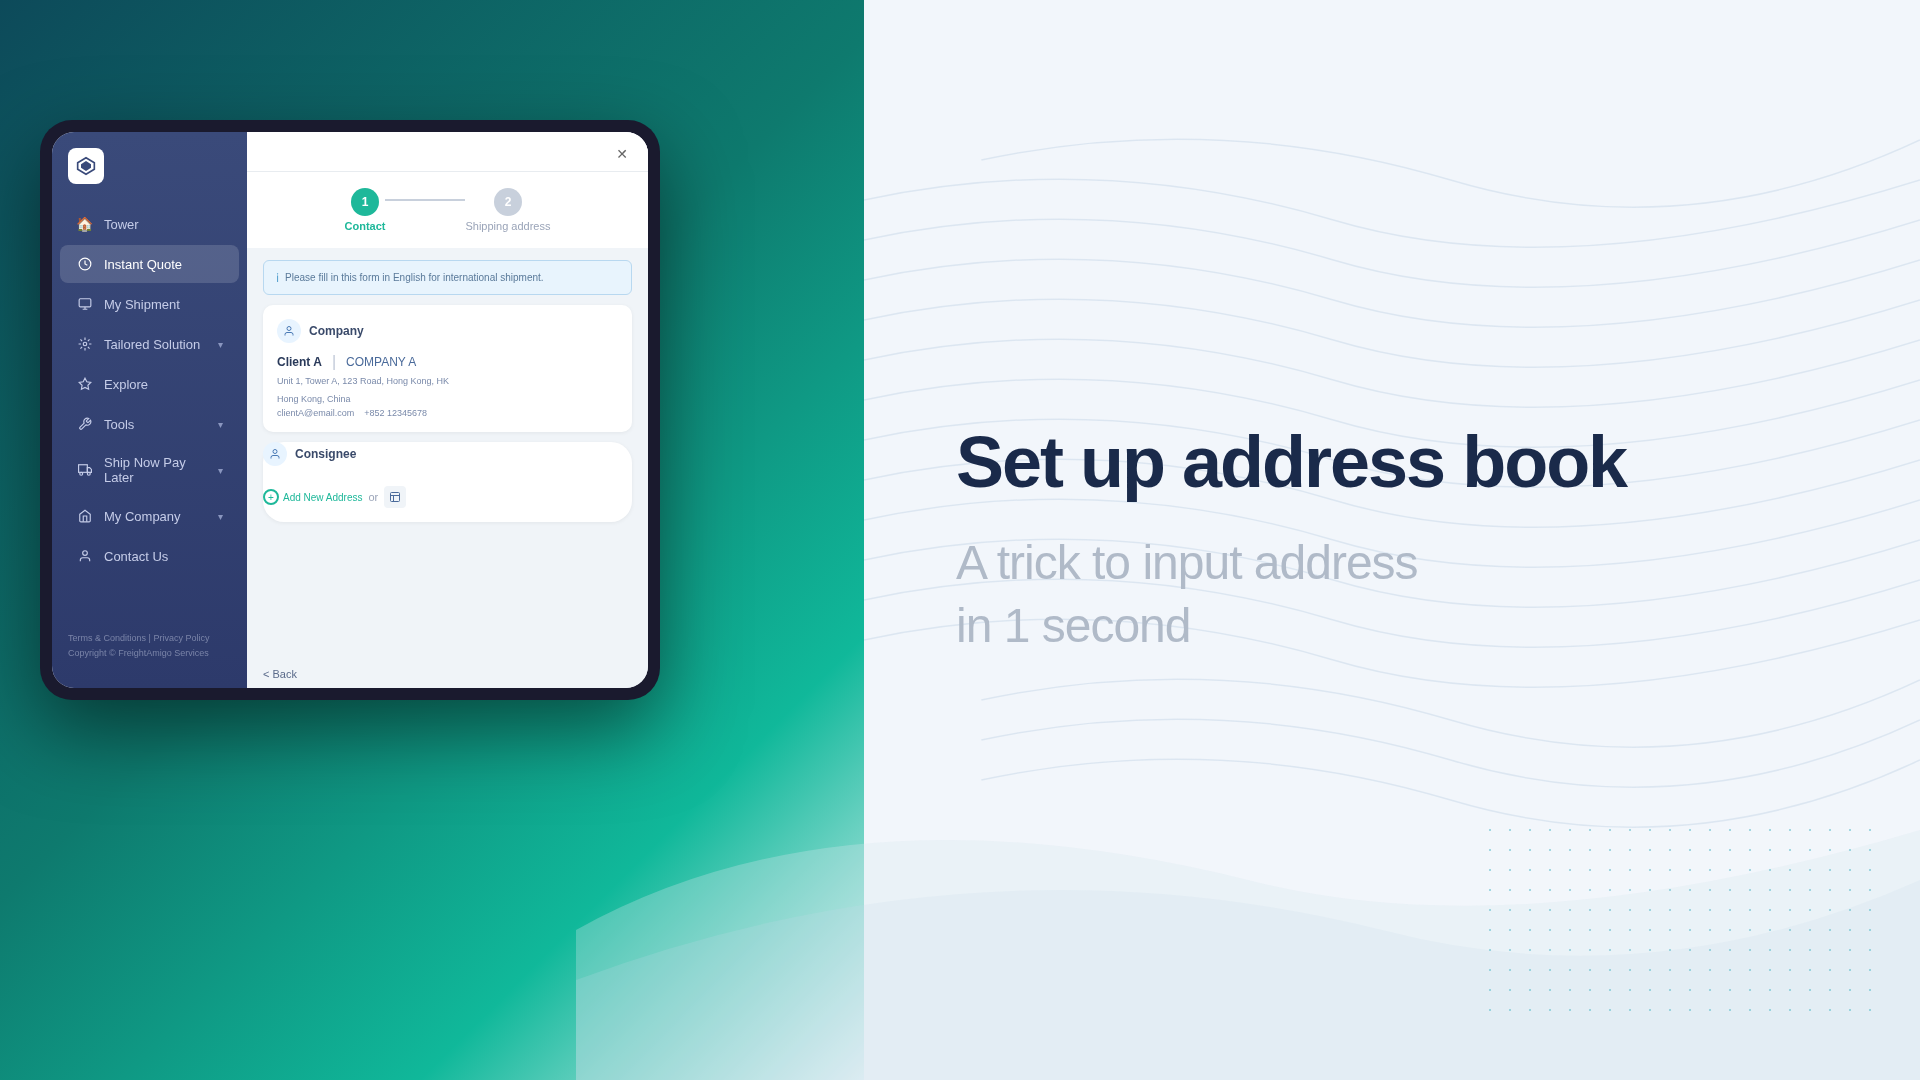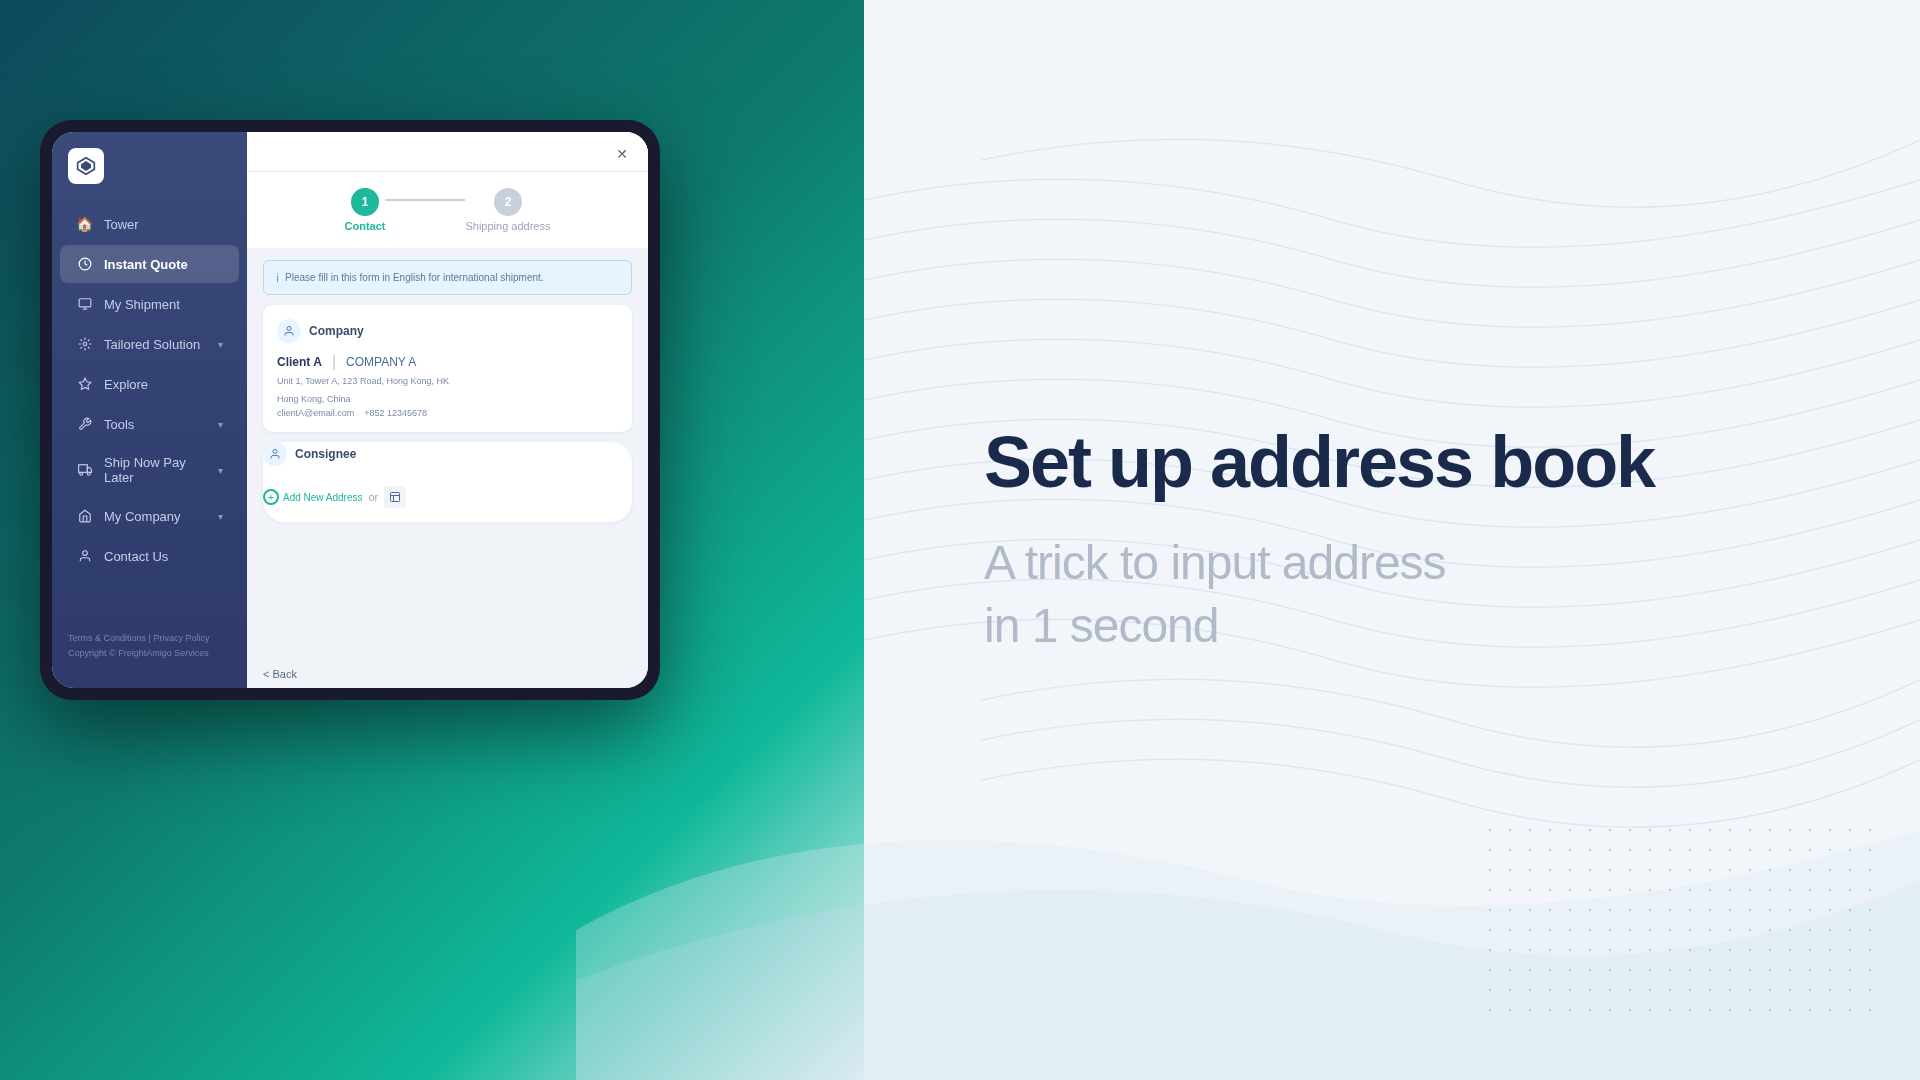--- a/index.html
+++ b/index.html
@@ -162,21 +162,20 @@
       cursor: pointer;
       border-radius: 8px;
       margin: 1px 8px;
       gap: 10px;
       position: relative;
     }
 
     .nav-item.active {
       background: rgba(255,255,255,0.15);
       color: white;
-      font-weight: bold;
     }
 
     .nav-item .nav-icon {
       width: 18px;
       height: 18px;
       display: flex;
       align-items: center;
       justify-content: center;
       font-size: 14px;
       flex-shrink: 0;
@@ -423,21 +422,21 @@
     
     .right-content {
       position: absolute;
       right: 0;
       top: 0;
       width: 55%;
       height: 100%;
       display: flex;
       flex-direction: column;
       justify-content: center;
-      padding: 60px 120px;
+      padding: 60px 92px;
     }
 
     .headline {
       font-size: 72px;
       font-weight: 900;
       color: #1a2a4a;
       line-height: 1.1;
       margin-bottom: 30px;
       letter-spacing: -2px;
     }

